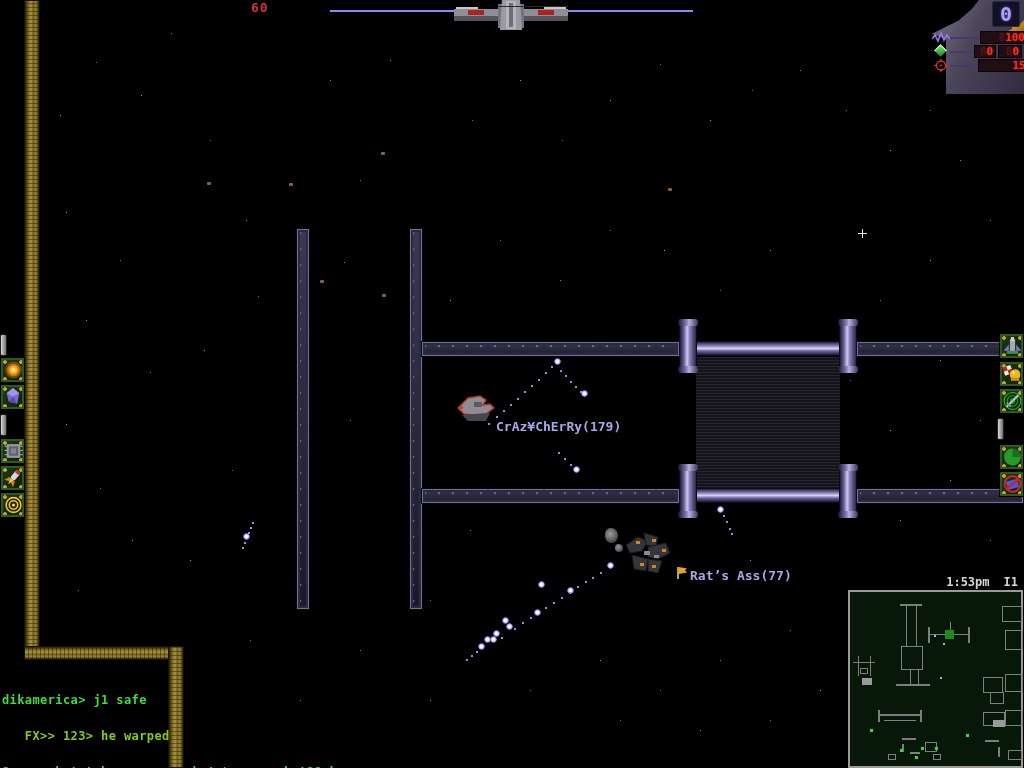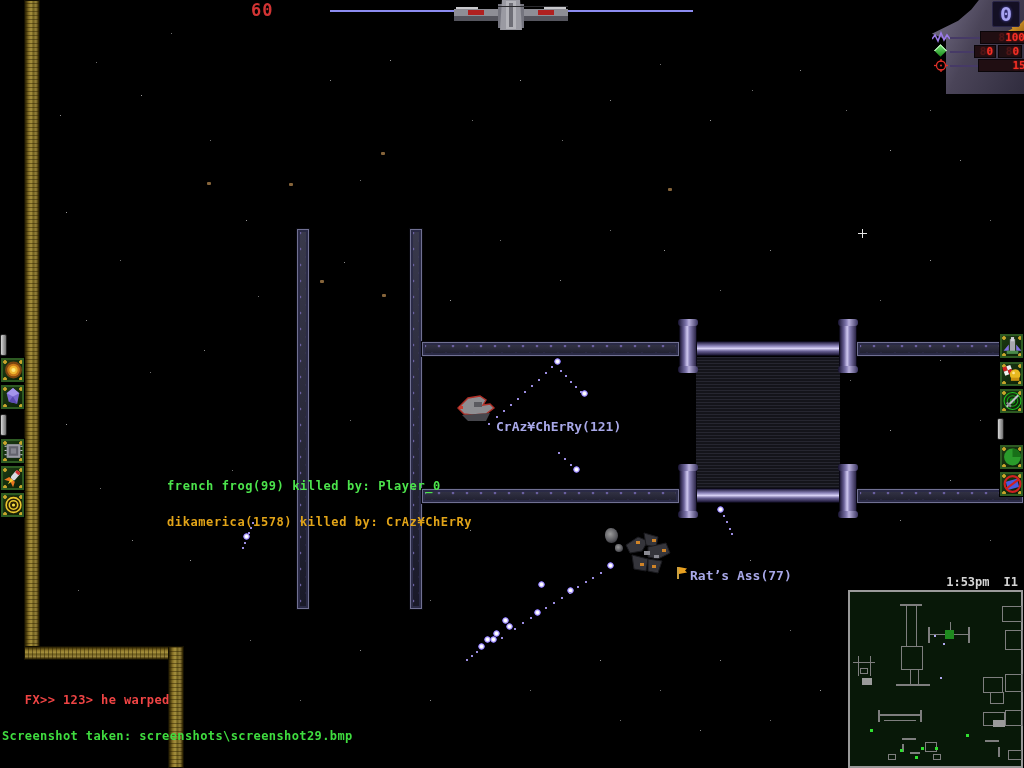--- a/index.html
+++ b/index.html
@@ -90,21 +90,21 @@
       radial-gradient(circle at 4px 21px,#c8a62a 0 1.5px,transparent 2.2px),
       radial-gradient(circle at 20px 21px,#c8a62a 0 1.5px,transparent 2.2px),
       linear-gradient(135deg,#1e3c16,#0a1e06);
     box-shadow:inset 0 0 0 2px #2d5a22;}
   .tile svg{position:absolute;left:2px;top:2px;}
   .pin{z-index:9;position:absolute;width:5px;height:20px;border:1px solid #222;border-radius:2px;
     background:linear-gradient(90deg,#d8d8d8,#707070);}
 
   
   #hud-top{z-index:9;}
-  #timer{position:absolute;left:251px;top:0;font-size:17px;font-weight:bold;color:#d23434;letter-spacing:1px;}
+  #timer{position:absolute;left:251px;top:0;font-size:13px;font-weight:bold;color:#d23434;letter-spacing:1px;}
   #energy-line{position:absolute;left:330px;top:10px;width:363px;height:2px;background:#8c8cf0;z-index:1;}
   #top-ship{position:absolute;left:454px;top:-1px;z-index:2;}
 
   
   #status-panel{position:absolute;left:930px;top:0;width:94px;height:94px;z-index:9;}
   #panel-metal{position:absolute;inset:0;
     clip-path:polygon(17% 100%,17% 42%,2% 36%,30% 22%,44% 10%,52% 0,100% 0,100% 100%);
     background:linear-gradient(115deg,#746e86 5%,#4a4458 45%,#302c3e 100%);}
   #panel-spikes{position:absolute;left:76px;top:20px;width:18px;height:22px;
     clip-path:polygon(0 55%,35% 40%,25% 12%,65% 30%,100% 0,100% 100%,10% 100%);
@@ -388,21 +388,21 @@
       <line x1="3.5" y1="14" x2="15.5" y2="5" stroke="#d02020" stroke-width="2"></line>
     </svg>
   </div>
 
   <svg class="abs ship" style="left:456px;top:390px" width="40" height="34" viewBox="0 0 40 34">
     <polygon points="2,18 12,8 24,6 30,10 27,15 34,14 38,18 30,24 16,25 8,24" fill="#8e8e92" stroke="#b03028" stroke-width="1.4"></polygon>
     <polygon points="6,25 34,23 30,31 12,31" fill="#46464c"></polygon>
     <rect x="18" y="12" width="8" height="5" fill="#5a5a60"></rect>
     <rect x="3" y="16" width="4" height="3" fill="#c84034"></rect>
   </svg>
-  <span class="abs name-label mono" style="left:496px;top:419px">CrAz¥ChErRy(121)</span>
+  <span class="abs name-label mono" style="left:496px;top:419px">CrAz¥ChErRy(179)</span>
 
   <div class="abs rock" style="left:605px;top:528px;width:13px;height:15px"></div>
   <div class="abs rock" style="left:615px;top:544px;width:8px;height:8px"></div>
   <svg class="abs ship" style="left:618px;top:531px" width="58" height="46" viewBox="0 0 58 46">
     <g fill="#35353b" stroke="#1a1a1e" stroke-width="1">
       <polygon points="8,14 20,6 30,10 24,20 12,22"></polygon>
       <polygon points="26,2 40,6 38,16 28,14"></polygon>
       <polygon points="30,16 48,12 52,22 40,28 30,26"></polygon>
       <polygon points="14,24 30,28 28,40 16,38"></polygon>
       <polygon points="30,28 44,30 40,42 30,40"></polygon>
@@ -415,27 +415,24 @@
       <rect x="34" y="34" width="4" height="3"></rect>
     </g>
     <g fill="#8a8a92">
         <rect x="26" y="20" width="6" height="4"></rect>
         <rect x="36" y="24" width="5" height="3"></rect>
       </g>
   </svg>
   <div class="abs flag" style="left:677px;top:567px"></div>
   <span class="abs name-label mono" style="left:690px;top:568px">Rat’s Ass(77)</span>
 
-  <div id="kill-feed" class="abs mono" style="left:167px;top:456px">
-    <div class="feed-line" style="color: rgb(76, 228, 76);">french frog(99) killed by: Player_0</div>
-    <div class="feed-line" style="color: rgb(226, 164, 24);">dikamerica(1578) killed by: CrAz¥ChErRy</div>
-  </div>
 
   <div id="chat" class="abs mono" style="left:2px;top:670px">
-    <div class="chat-line" style="color: #ef4444;">   FX&gt;&gt; 123&gt; he warped</div>
+    <div class="chat-line" style="color: rgb(63, 220, 63);">dikamerica&gt; j1 safe</div>
+    <div class="chat-line" style="color: #84cc16;">   FX&gt;&gt; 123&gt; he warped</div>
     <div class="chat-line" style="color: rgb(63, 220, 63);">Screenshot taken: screenshots\screenshot29.bmp</div>
     
     
     
     
     
   </div>
 
   <div id="radar-time" class="mono">
     <span>1:53pm</span><span class="ind">I1</span>

